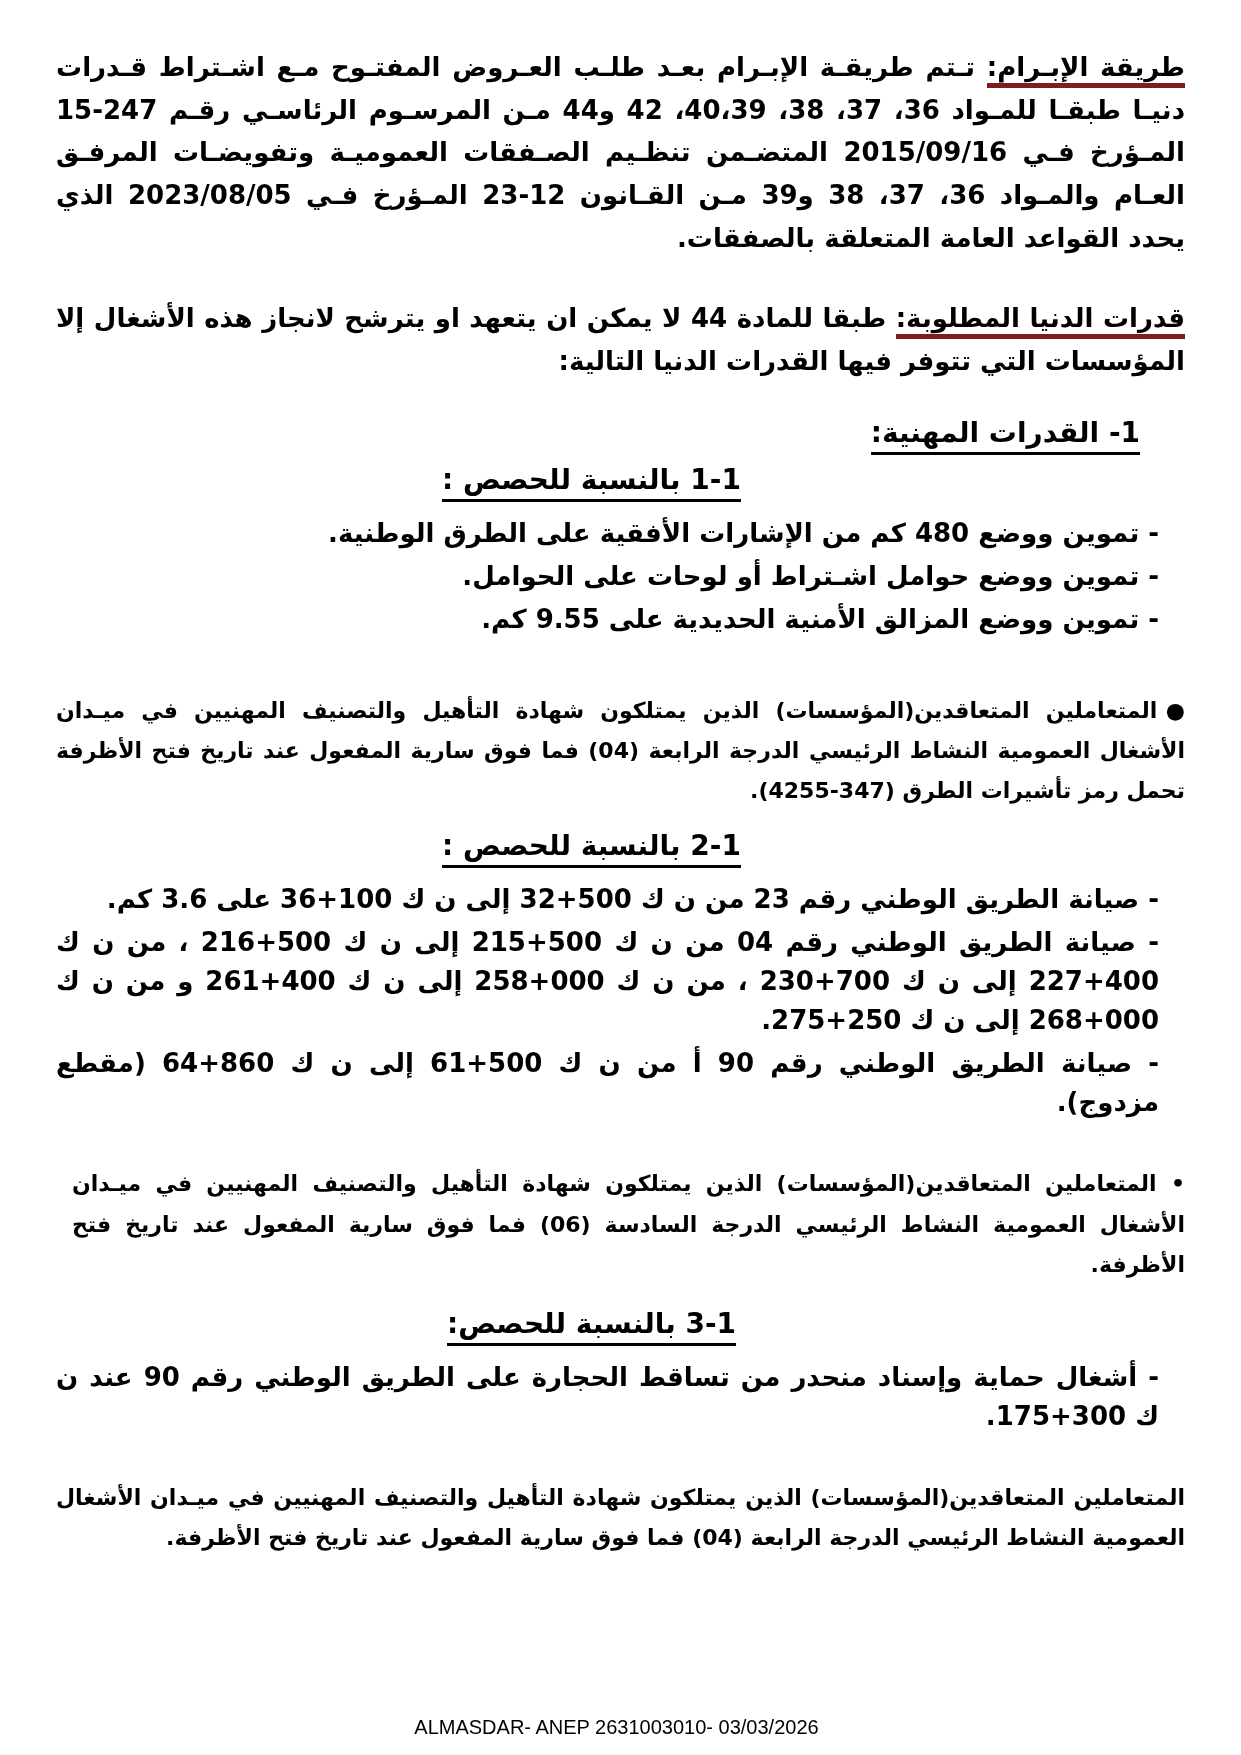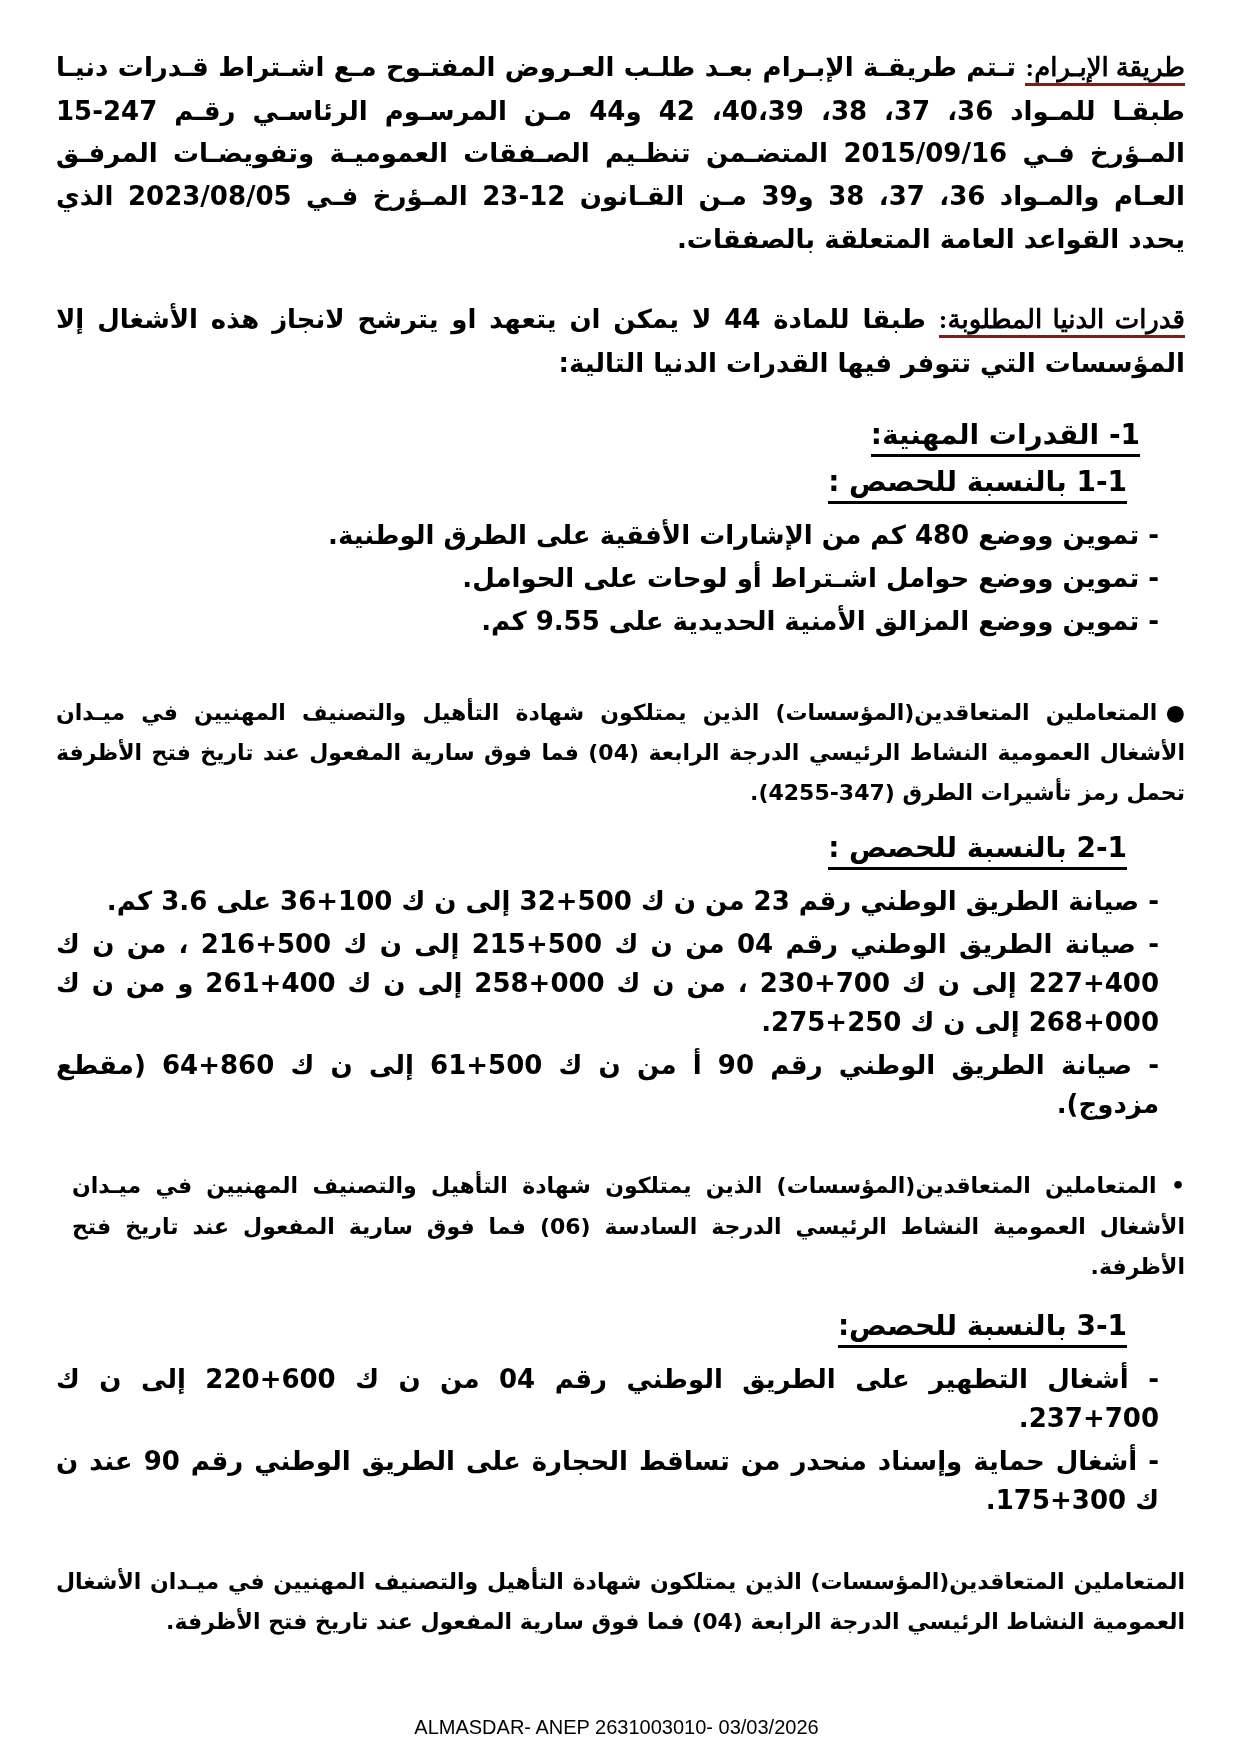--- a/index.html
+++ b/index.html
@@ -21,23 +21,22 @@
   }
   .para {
     font-size: 26px;
     line-height: 1.64;
     text-align: justify;
     font-weight: 600;
     margin: 0;
   }
   .para .lbl {
     font-weight: 800;
-    border-bottom: 3px solid #7f1d1d;
+    border-bottom: 5px solid #7f1d1d;
     padding-bottom: 1px;
-    font-family: Liberation Serif, serif;
   }
   .para2 { margin-top: 38px; }
   .note {
     font-size: 22px;
     line-height: 1.82;
     text-align: justify;
     font-weight: 700;
     margin: 0;
   }
   .sec-title {
@@ -45,21 +44,21 @@
     font-size: 28px;
     font-weight: 800;
     margin: 34px 45px 0 0;
   }
   .sec-title .u, .sub-title .u {
     display: inline-block;
     border-bottom: 3px solid #000;
     padding-bottom: 3px;
   }
   .sub-title {
-    text-align: right;
+    text-align: center;
     font-size: 28px;
     font-weight: 800;
     margin: 8px 58px 0 0;
   }
   .lots {
     margin: 12px 26px 0 0;
   }
   .lot {
     font-size: 26px;
     font-weight: 800;
@@ -112,21 +111,20 @@
     <div class="lot">- صيانة الطريق الوطني رقم 23 من ن ك 500+32 إلى ن ك 100+36 على 3.6 كم.</div>
     <div class="lot">- صيانة الطريق الوطني رقم 04 من ن ك 500+215 إلى ن ك 500+216 ، من ن ك 400+227 إلى ن ك 700+230 ، من ن ك 000+258 إلى ن ك 400+261 و من ن ك 000+268 إلى ن ك 250+275.</div>
     <div class="lot">- صيانة الطريق الوطني رقم 90 أ من ن ك 500+61 إلى ن ك 860+64 (مقطع مزدوج).</div>
   </div>
 
   <p class="note mt-note2">• المتعاملين المتعاقدين(المؤسسات) الذين يمتلكون شهادة التأهيل والتصنيف المهنيين في ميـدان الأشغال العمومية النشاط الرئيسي الدرجة السادسة (06) فما فوق سارية المفعول عند تاريخ فتح الأظرفة.</p>
 
   <div class="sub-title mt-sec31"><span class="u">3-1 بالنسبة للحصص:</span></div>
 
   <div class="lots">
-    <div class="lot">- أشغال التطهير على الطريق الوطني رقم 04 من ن ك 600+220 إلى ن ك 700+237.</div>
     <div class="lot">- أشغال حماية وإسناد منحدر من تساقط الحجارة على الطريق الوطني رقم 90 عند ن ك 300+175.</div>
   </div>
 
   <p class="note mt-note3">المتعاملين المتعاقدين(المؤسسات) الذين يمتلكون شهادة التأهيل والتصنيف المهنيين في ميـدان الأشغال العمومية النشاط الرئيسي الدرجة الرابعة (04) فما فوق سارية المفعول عند تاريخ فتح الأظرفة.</p>
 
   <div class="footer">ALMASDAR- ANEP 2631003010- 03/03/2026</div>
 
 </div>
 
 </body></html>

